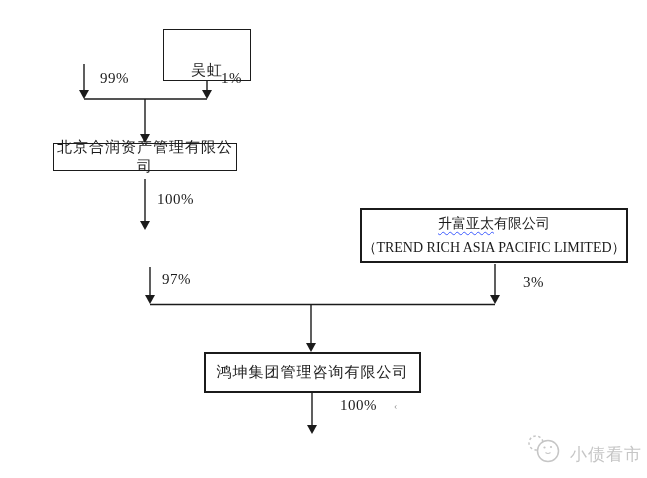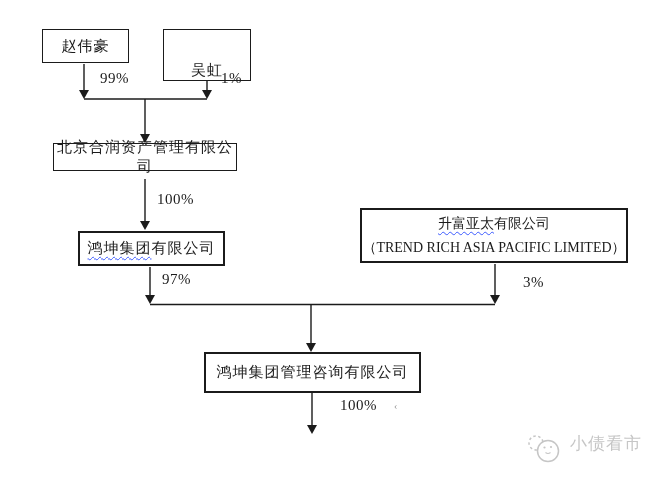--- a/index.html
+++ b/index.html
@@ -31,21 +31,21 @@
   }
   .pct{position:absolute;font-size:15px;letter-spacing:0.5px;}
   #lbl-99  {left:100px;top:70px;text-align:center;}
   #lbl-1   {left:221px;top:70px;}
   #lbl-100a{left:157px;top:191px;}
   #lbl-97  {left:162px;top:271px;}
   #lbl-3   {left:523px;top:274px;}
   #lbl-100b{left:340px;top:397px;}
   #stray-mark{left:394px;top:400px;font-size:10px;color:#9a9a9a;}
   .watermark{
-    position:absolute;left:524px;top:432px;display:flex;align-items:flex-start;
+    position:absolute;left:524px;top:432px;display:flex;align-items:flex-end;
     color:var(--watermark,#c6c6c6);
     font-family:"Liberation Sans","DejaVu Sans",sans-serif;
   }
   .watermark .wm-text{font-size:17px;letter-spacing:1px;margin-left:4px;}
 </style>
 </head>
 <body>
 
 <div class="canvas">
 
@@ -67,35 +67,29 @@
       <polygon points="202,90 212,90 207,99"></polygon>
       <polygon points="140,134 150,134 145,143"></polygon>
       <polygon points="140,221 150,221 145,230"></polygon>
       <polygon points="145,295 155,295 150,304"></polygon>
       <polygon points="490,295 500,295 495,304"></polygon>
       <polygon points="306,343 316,343 311,352"></polygon>
       <polygon points="307,425 317,425 312,434"></polygon>
     </g>
   </svg>
 
-  <div class="node" id="node-zhao">
-    <span>赵伟豪</span>
-  </div>
 
   <div class="node" id="node-wu">
     <span>吴虹</span>
   </div>
 
   <div class="node" id="node-herun">
     <span>北京合润资产管理有限公司</span>
   </div>
 
-  <div class="node thick" id="node-group">
-    <span><span class="wavy">鸿坤集团</span><span>有限公司</span></span>
-  </div>
 
   <div class="node thick" id="node-trend">
     <div><span class="wavy">升富亚太</span><span>有限公司</span></div>
     <div>（TREND RICH ASIA PACIFIC LIMITED）</div>
   </div>
 
   <div class="node thick" id="node-consulting">
     <span>鸿坤集团管理咨询有限公司</span>
   </div>
 

